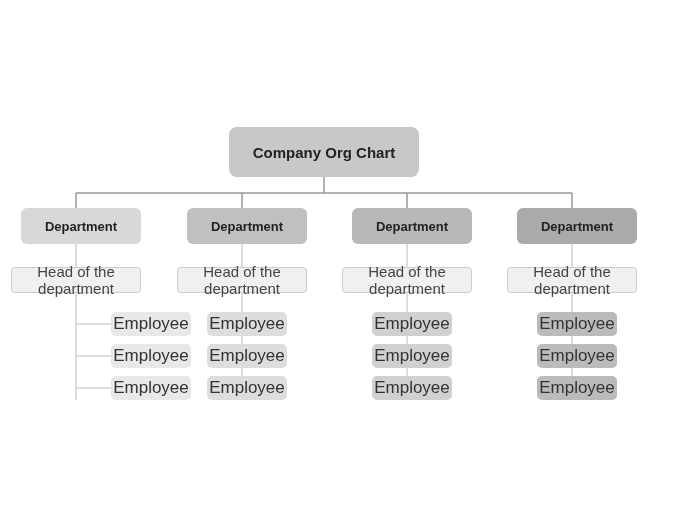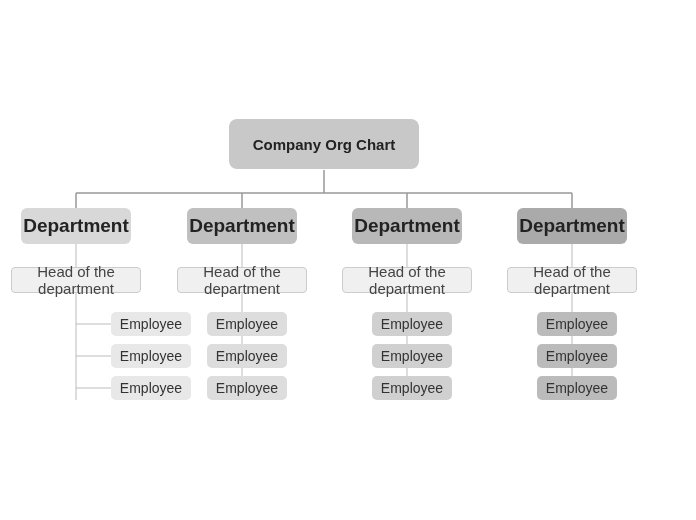--- a/index.html
+++ b/index.html
@@ -43,41 +43,41 @@
       font-size: 15px;
       font-weight: bold;
       width: 190px;
       height: 50px;
       border-radius: 8px;
     }
 
     .node-dept {
       background: #c0c0c0;
       color: #222;
-      font-size: 19px;
+      font-size: 13px;
       font-weight: bold;
-      width: 110px;
+      width: 120px;
       height: 36px;
       border-radius: 6px;
     }
 
     .node-head {
       background: #f0f0f0;
       color: #444;
       font-size: 15px;
       width: 130px;
       height: 26px;
       border-radius: 4px;
       border: 1px solid #ccc;
     }
 
     .node-emp {
       background: #e0e0e0;
       color: #333;
-      font-size: 14px;
+      font-size: 17px;
       width: 80px;
       height: 24px;
       border-radius: 5px;
     }
 
     
     .dept1 { background: #d8d8d8; }
     .emp1  { background: #e8e8e8; }
 
     
@@ -130,21 +130,21 @@
     <line x1="407" y1="324" x2="372" y2="324" stroke="#bbb" stroke-width="1"></line>
     <line x1="407" y1="356" x2="372" y2="356" stroke="#bbb" stroke-width="1"></line>
     <line x1="407" y1="388" x2="372" y2="388" stroke="#bbb" stroke-width="1"></line>
 
     <line x1="572" y1="312" x2="572" y2="390" stroke="#bbb" stroke-width="1"></line>
     <line x1="572" y1="324" x2="537" y2="324" stroke="#bbb" stroke-width="1"></line>
     <line x1="572" y1="356" x2="537" y2="356" stroke="#bbb" stroke-width="1"></line>
     <line x1="572" y1="388" x2="537" y2="388" stroke="#bbb" stroke-width="1"></line>
   </svg>
 
-  <div class="node node-title" style="left: 229px; top: 119px;">
+  <div class="node node-title" style="left: 229px; top: 127px;">
     <span>Company Org Chart</span>
   </div>
 
   <div class="node node-dept dept1" style="left: 21px; top: 208px;">
     <span>Department</span>
   </div>
   <div class="node node-head" style="left: 11px; top: 267px;">
     <span>Head of the department</span>
   </div>
   <div class="node node-emp emp1" style="left: 111px; top: 312px;">

